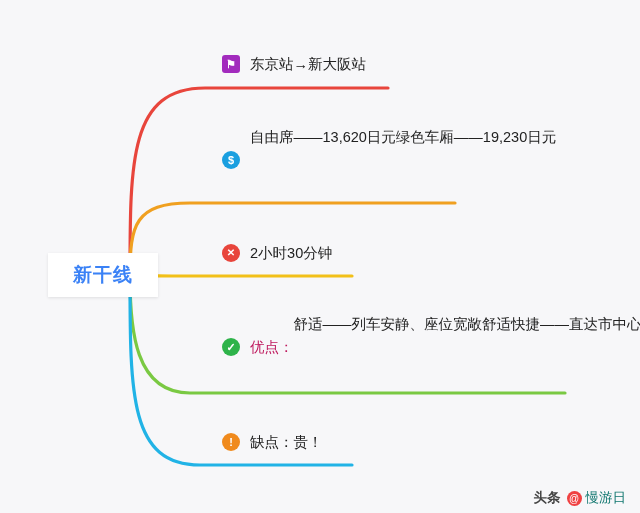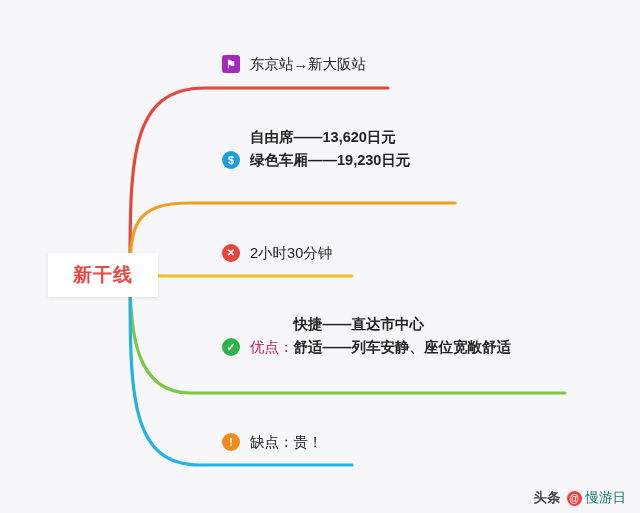--- a/index.html
+++ b/index.html
@@ -36,21 +36,21 @@
     height: 44px;
     background: #ffffff;
     box-shadow: 0 1px 3px rgba(0,0,0,0.10);
     display: flex;
     align-items: center;
     justify-content: center;
   }
   .root-label {
     font-size: 19px;
     font-weight: bold;
-    color: #ef4444;
+    color: #3b82f6;
     letter-spacing: 1px;
   }
   .node {
     position: absolute;
     display: flex;
     align-items: flex-start;
   }
   .node-icon {
     width: 18px;
     height: 18px;
@@ -81,22 +81,21 @@
     align-items: flex-start;
   }
   .inline-label {
     font-size: 14.5px;
     color: #be185d;
     line-height: 23px;
     white-space: pre;
   }
   .stack {
     display: flex;
-    flex-direction: column;
-    font-weight: bold;
+    flex-direction: row;
   }
   .watermark {
     position: absolute;
     right: 14px;
     bottom: 6px;
     display: flex;
     align-items: center;
     font-size: 13px;
     color: #555555;
   }
@@ -164,22 +163,22 @@
   <div class="node" style="left:222px; top:242px;">
     <span class="node-icon" style="background:#e8453c; font-size:10px;">✕</span>
     <span class="node-text">2小时30分钟</span>
   </div>
 
   <div class="node" style="left:222px; top:313px;">
     <span class="node-icon" style="background:#2eb34a; font-size:11px; margin-top:25px;">✓</span>
     <span class="inline-row" style="margin-left:10px;">
       <span class="inline-label" style="margin-top:23px;">优点：</span>
       <span class="stack">
+        <span class="node-text-row node-text" style="margin-left:0;">舒适——列车安静、座位宽敞舒适</span>
         <span class="node-text-row node-text" style="margin-left:0;">快捷——直达市中心</span>
-        <span class="node-text-row node-text" style="margin-left:0;">舒适——列车安静、座位宽敞舒适</span>
       </span>
     </span>
   </div>
 
   <div class="node" style="left:222px; top:431px;">
     <span class="node-icon" style="background:#f08a1d;">!</span>
     <span class="node-text">缺点：贵！</span>
   </div>
 
   <div class="watermark">

